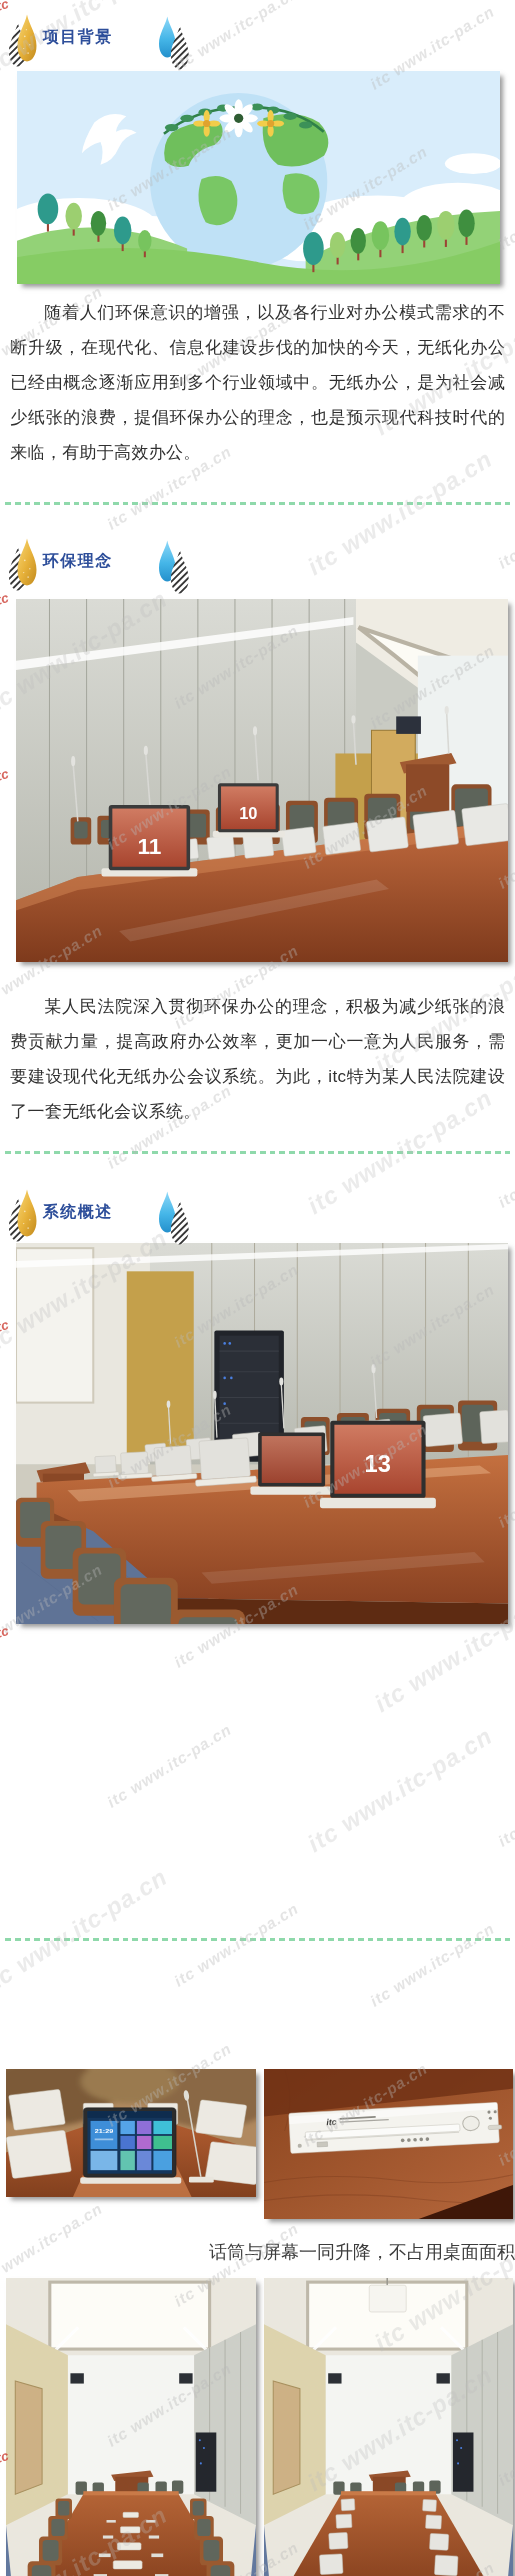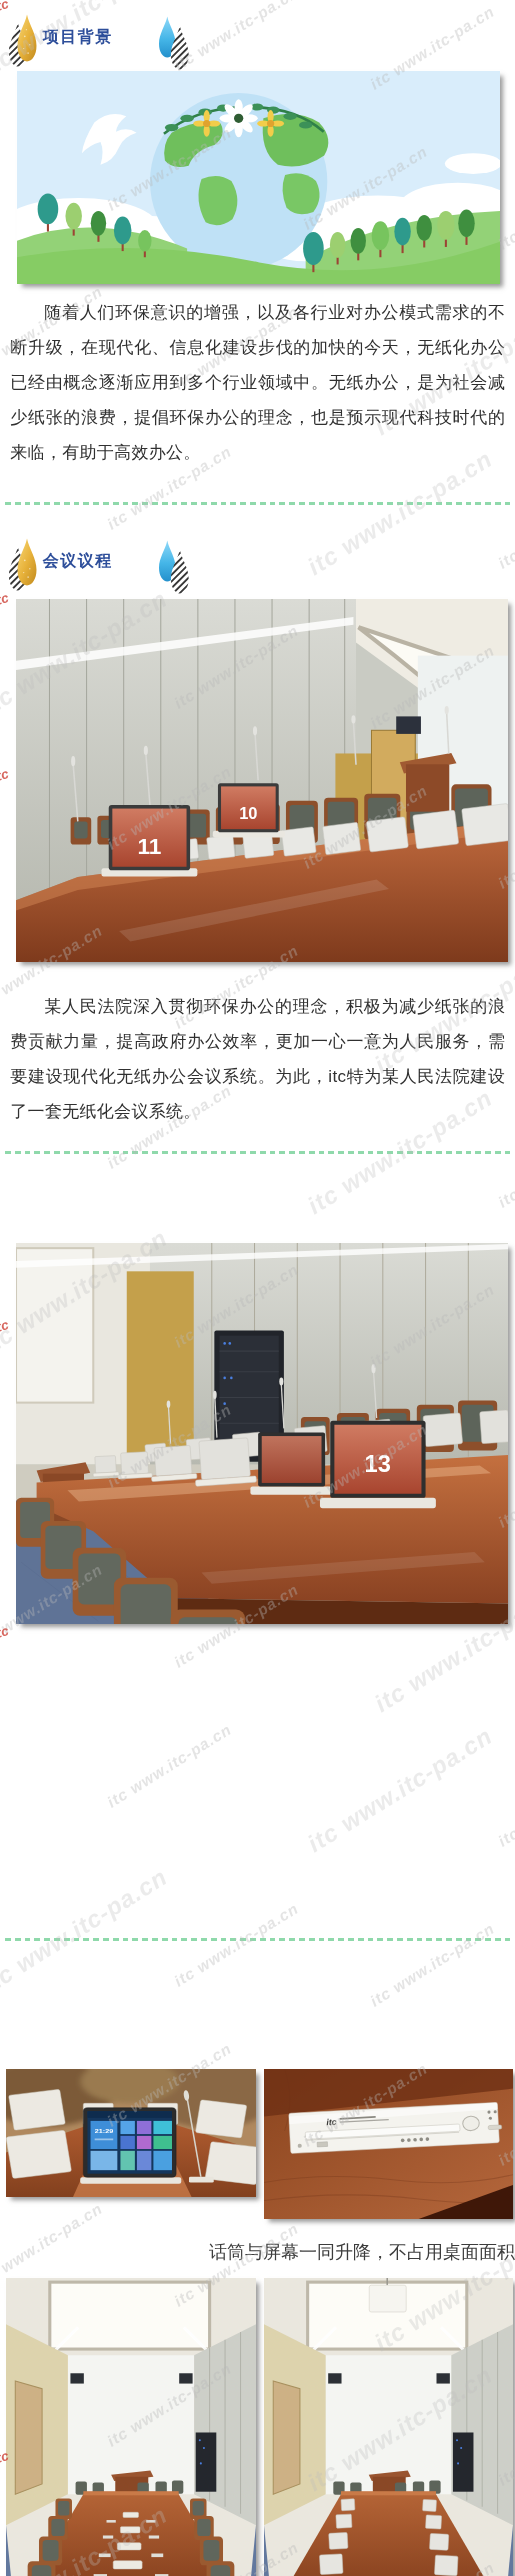--- a/index.html
+++ b/index.html
@@ -323,21 +323,21 @@
       <svg class="d-gold" viewBox="0 0 40 86">
           <path d="M20 1 C24 20 37 36 37 57 C37 74 29 85 20 85 C11 85 3 74 3 57 C3 36 16 20 20 1 Z" fill="url(#goldG)"></path>
           <g fill="#fff" opacity=".55">
             <circle cx="16" cy="40" r="1.6"></circle>
             <circle cx="25" cy="55" r="1.4"></circle>
             <circle cx="14" cy="62" r="1.3"></circle>
             <circle cx="22" cy="70" r="1.5"></circle>
           </g>
         </svg>
     </span>
-    <span class="hdr-title">会议议程</span>
+    <span class="hdr-title">环保理念</span>
     <span class="deco deco-r">
       <svg class="d-blue" viewBox="0 0 40 86">
           <path d="M20 1 C24 20 37 36 37 57 C37 74 29 85 20 85 C11 85 3 74 3 57 C3 36 16 20 20 1 Z" fill="url(#blueG)"></path>
         </svg>
       <svg class="d-hatch2" viewBox="0 0 40 86">
           <path d="M20 1 C24 20 37 36 37 57 C37 74 29 85 20 85 C11 85 3 74 3 57 C3 36 16 20 20 1 Z" fill="url(#hatchP)"></path>
         </svg>
     </span>
   </div>
 
@@ -484,20 +484,45 @@
           <ellipse cx="836" cy="216" rx="4" ry="8"></ellipse>
         <ellipse cx="111" cy="315" rx="4" ry="10"></ellipse>
       </g>
     </svg>
   </div>
 
   <p class="para" style="top:989px">某人民法院深入贯彻环保办公的理念，积极为减少纸张的浪费贡献力量，提高政府办公效率，更加一心一意为人民服务，需要建设现代化无纸办公会议系统。为此，itc特为某人民法院建设了一套无纸化会议系统。</p>
 
   <div class="sep" style="top:1151px"></div>
 
+  <div class="sec-hdr" style="top:1188px">
+    <span class="deco deco-l">
+      <svg class="d-hatch" viewBox="0 0 40 86">
+          <path d="M20 1 C24 20 37 36 37 57 C37 74 29 85 20 85 C11 85 3 74 3 57 C3 36 16 20 20 1 Z" fill="url(#hatchP)"></path>
+        </svg>
+      <svg class="d-gold" viewBox="0 0 40 86">
+          <path d="M20 1 C24 20 37 36 37 57 C37 74 29 85 20 85 C11 85 3 74 3 57 C3 36 16 20 20 1 Z" fill="url(#goldG)"></path>
+          <g fill="#fff" opacity=".55">
+            <circle cx="16" cy="40" r="1.6"></circle>
+            <circle cx="25" cy="55" r="1.4"></circle>
+            <circle cx="14" cy="62" r="1.3"></circle>
+            <circle cx="22" cy="70" r="1.5"></circle>
+          </g>
+        </svg>
+    </span>
+    <span class="hdr-title">系统概述</span>
+    <span class="deco deco-r">
+      <svg class="d-blue" viewBox="0 0 40 86">
+          <path d="M20 1 C24 20 37 36 37 57 C37 74 29 85 20 85 C11 85 3 74 3 57 C3 36 16 20 20 1 Z" fill="url(#blueG)"></path>
+        </svg>
+      <svg class="d-hatch2" viewBox="0 0 40 86">
+          <path d="M20 1 C24 20 37 36 37 57 C37 74 29 85 20 85 C11 85 3 74 3 57 C3 36 16 20 20 1 Z" fill="url(#hatchP)"></path>
+        </svg>
+    </span>
+  </div>
 
   <div class="photo" style="top:1243px;left:15.5px;width:492px;height:381px">
     <svg viewBox="0 0 955 740" preserveAspectRatio="none">
       <rect width="955" height="740" fill="#cfccc0"></rect>
       <rect x="0" y="0" width="955" height="430" fill="url(#wallG)"></rect>
       <g stroke="#aeab9c" stroke-width="2">
         <line x1="380" y1="0" x2="380" y2="400"></line>
           <line x1="463" y1="0" x2="463" y2="400"></line>
           <line x1="546" y1="0" x2="546" y2="405"></line>
           <line x1="629" y1="0" x2="629" y2="405"></line>

